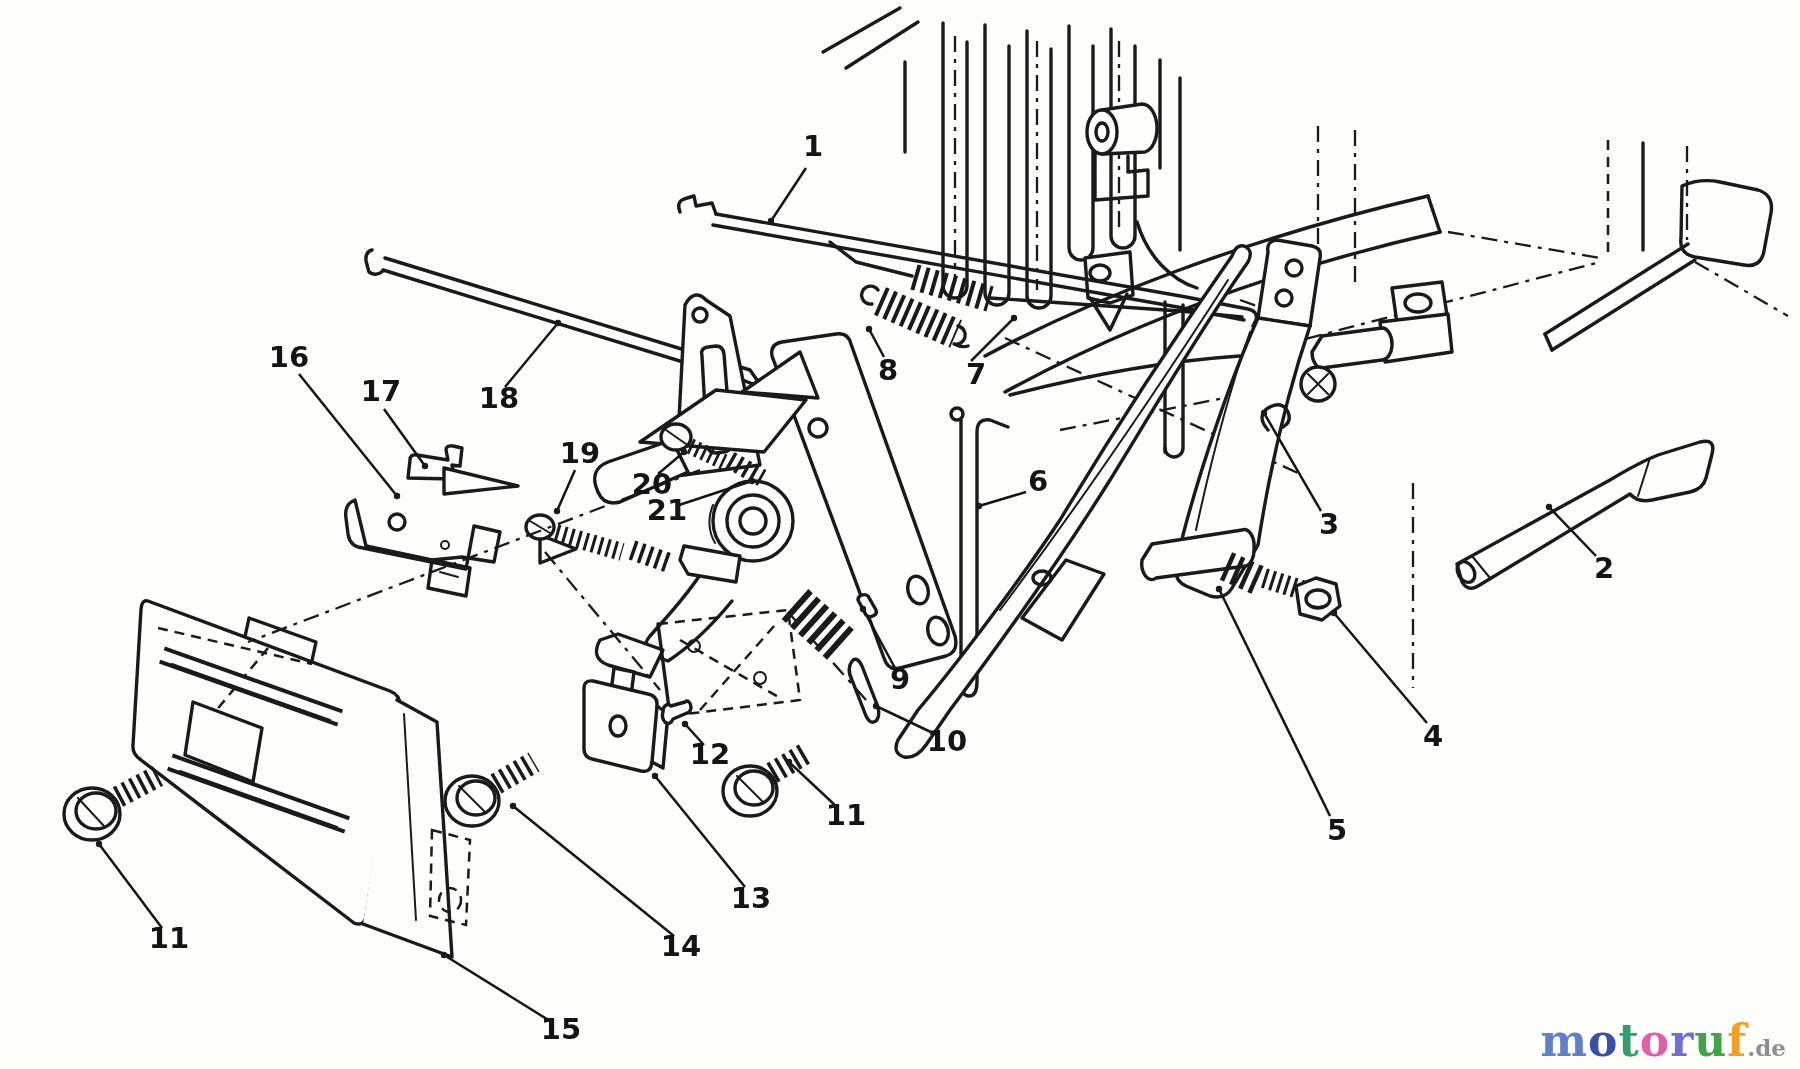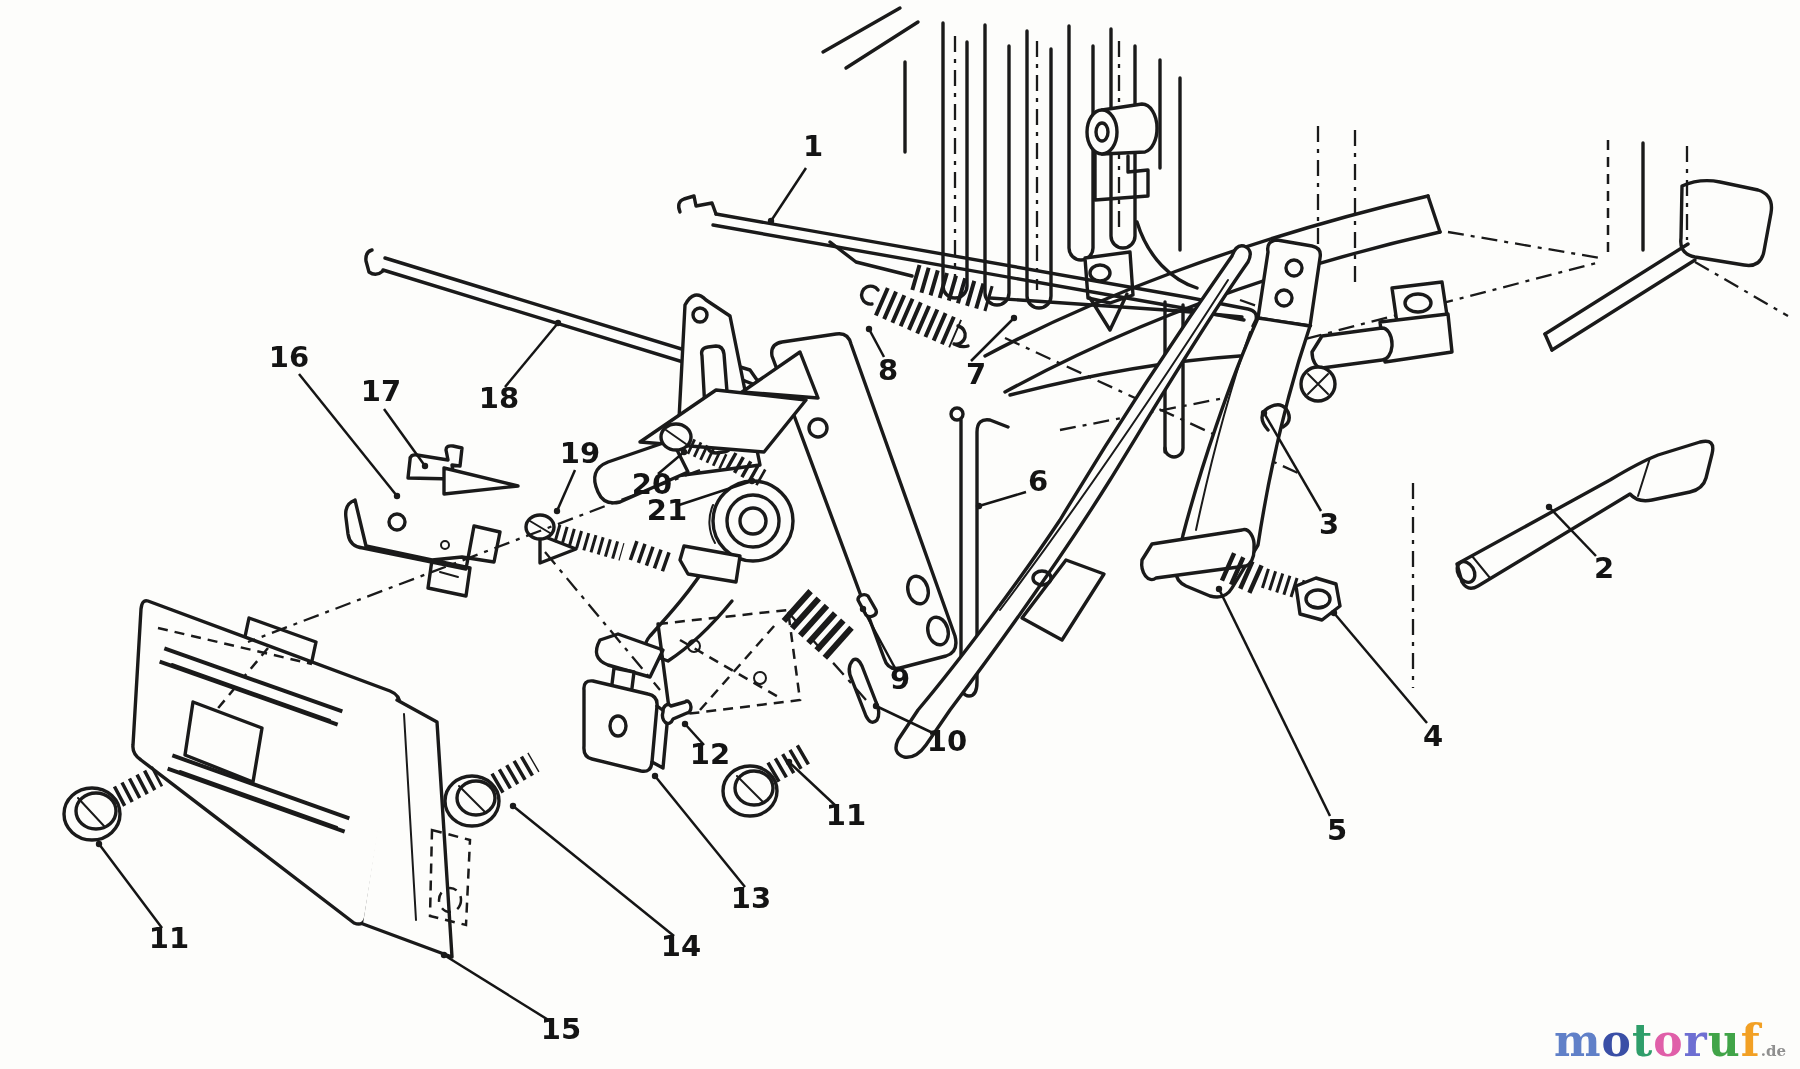--- a/index.html
+++ b/index.html
@@ -16,21 +16,21 @@
   .dd  {stroke:var(--line);fill:none;stroke-width:2.3;stroke-dasharray:16 7 4 7;}
   .dash{stroke:var(--line);fill:none;stroke-width:2.5;stroke-dasharray:10 7;}
   .coil{stroke:var(--line);fill:none;stroke-linecap:butt;}
   .lead{stroke:#151515;fill:none;stroke-width:2.5;}
   .callout{font:700 29px "DejaVu Sans", sans-serif;fill:#141414;}
   .logo{
     position:absolute;right:14px;bottom:6px;
     font-family:"DejaVu Serif", serif;font-weight:700;font-size:44px;line-height:1;
     letter-spacing:1px;user-select:none;
   }
-  .logo .suffix{font-size:15px;font-weight:700;letter-spacing:0;}
+  .logo .suffix{font-size:23px;font-weight:700;letter-spacing:0;}
 </style>
 </head>
 <body>
 
 <div class="stage" style="--line: #1a1a1a; background: rgb(253, 253, 251);">
   <svg viewBox="0 0 1800 1069" width="1800" height="1069">
 
     <g>
       <g>
         <path class="s" d="M823 52 L900 8"></path>

